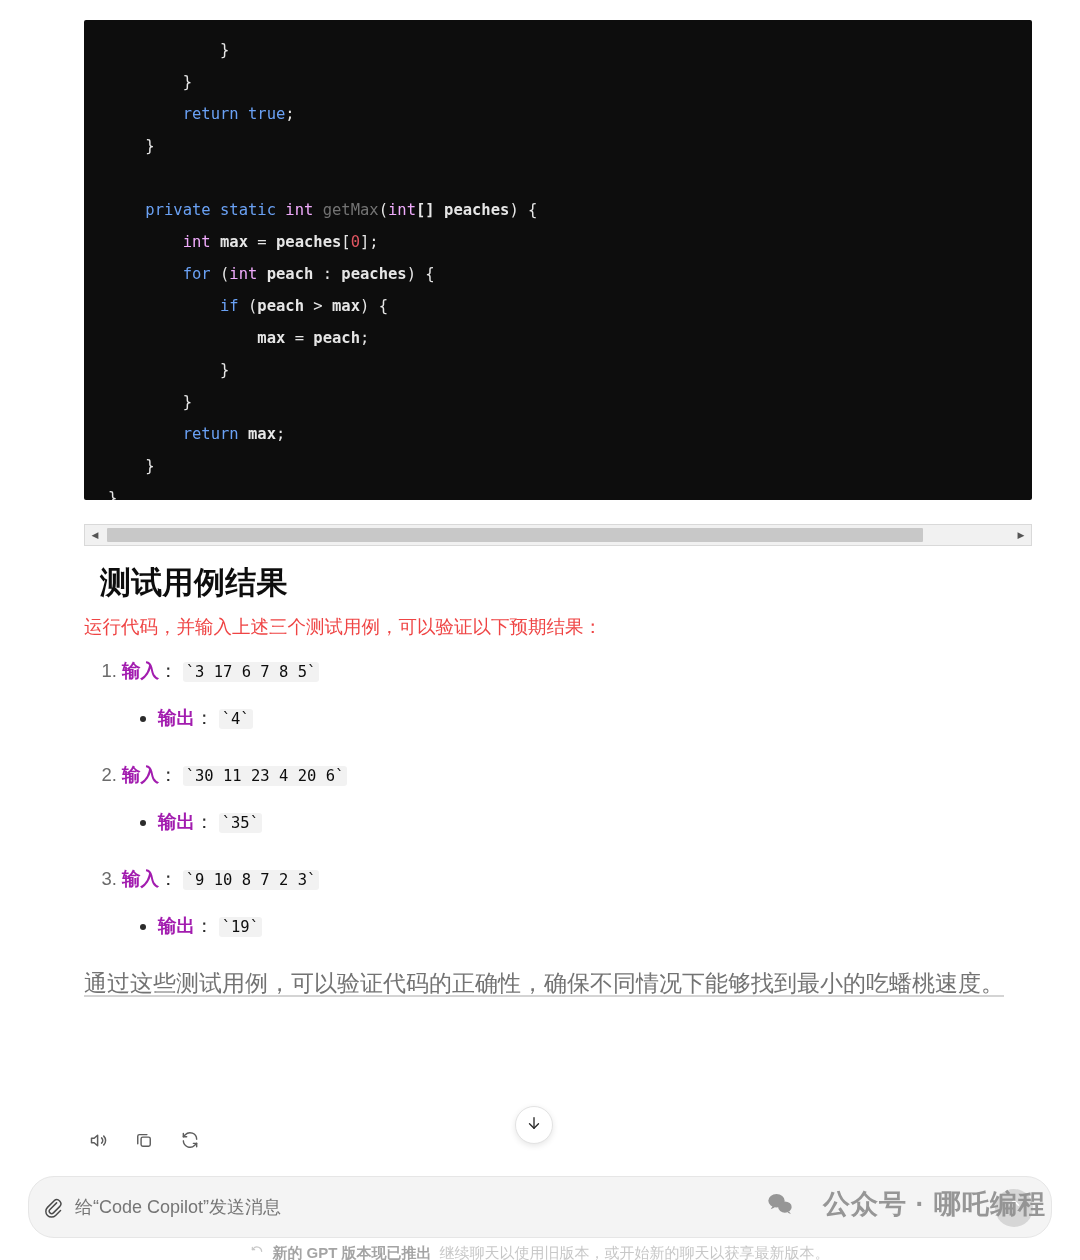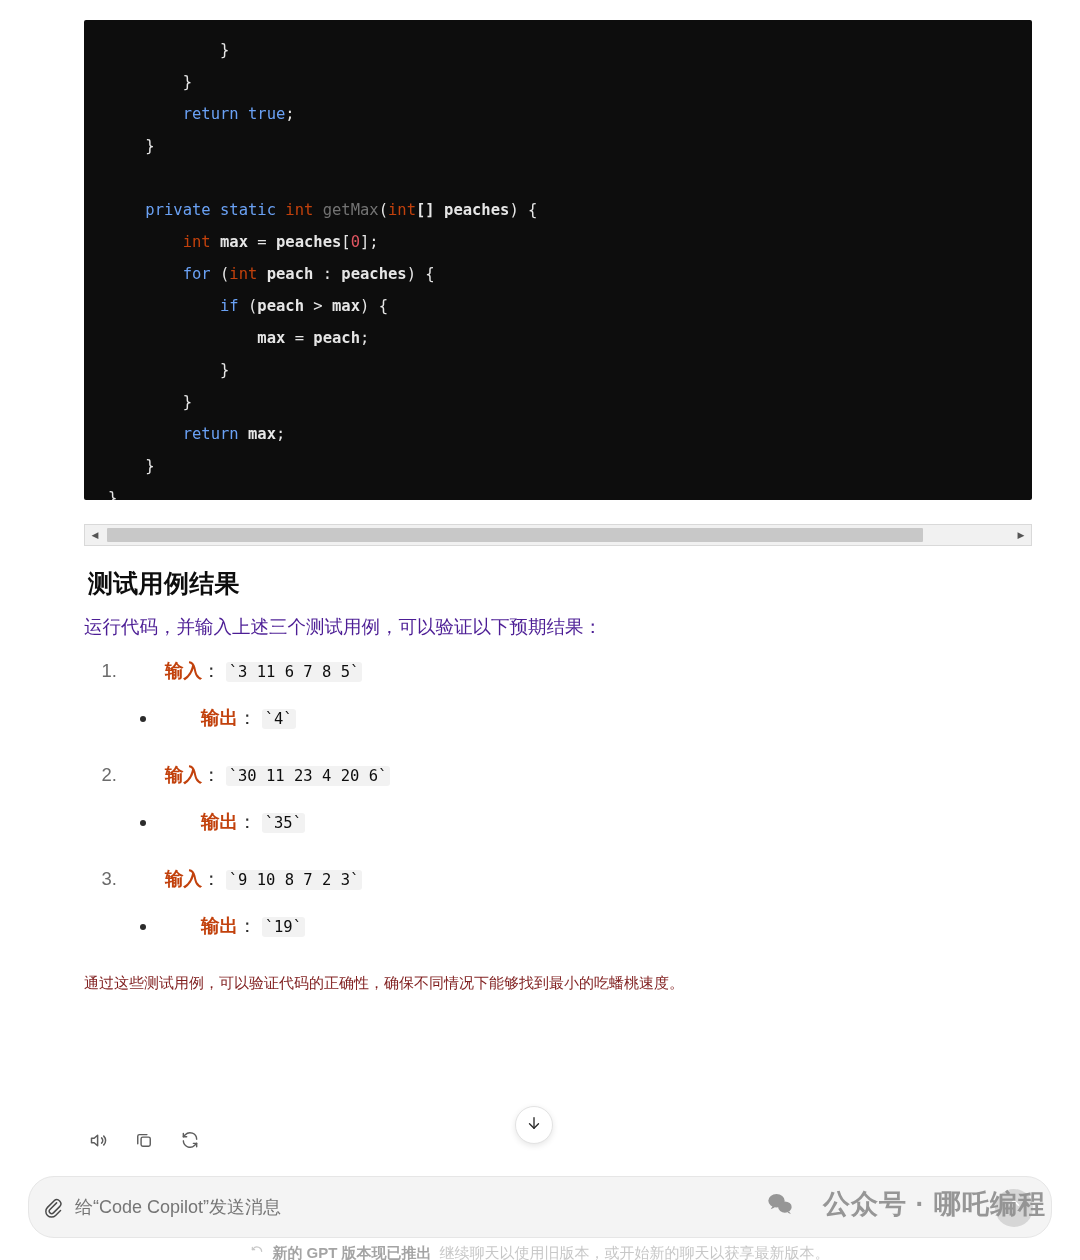--- a/index.html
+++ b/index.html
@@ -34,21 +34,21 @@
     font-size: 15.5px;
     line-height: 32px;
     color: #e6e6e6;
     white-space: pre;
     overflow: hidden;
     height: 480px;
     box-sizing: border-box;
   }
   pre.code .ln { display: block; padding-left: 24px; }
   .kw   { color: #6aa1f4; }
-  .type { color: #c2410c; }
+  .type { color: #f0abfc; }
   .fn   { color: #737373; }
   .num  { color: #e05561; }
   .bold { font-weight: bold; }
 
   
   .hscroll {
     position: absolute;
     left: 84px;
     top: 524px;
     width: 948px;
@@ -79,60 +79,61 @@
 
   
   .content {
     position: absolute;
     left: 84px;
     top: 566px;
     width: 960px;
     color: #0d0d0d;
   }
   h3.section-title {
-    font-size: 25px;
+    font-size: 31px;
     font-weight: bold;
-    margin: 0 0 10px 4px;
+    margin: 0 0 10px 16px;
     line-height: 34px;
     letter-spacing: .3px;
   }
   p.para {
     font-size: 18.5px;
     line-height: 30px;
     margin: 12px 0 14px 0;
-    color: #4c1d95;
+    color: #ef4444;
   }
   ol.tests {
     margin: 14px 0 0 0;
     padding-left: 38px;
     font-size: 18.5px;
     line-height: 30px;
     color: #2b2b2b;
   }
   ol.tests > li { margin-bottom: 6px; }
   ol.tests > li::marker { color: #6b6b6b; }
   ul.out {
     list-style: disc;
     margin: 16px 0 26px 0;
     padding-left: 36px;
   }
-  .lbl { font-weight: bold; color: #c2410c; margin-left: 43px; }
+  .lbl { font-weight: bold; color: #a21caf; }
   code.inline {
     font-family: "DejaVu Sans Mono", "Liberation Mono", monospace;
     font-size: 15.5px;
     background: #f2f2f2;
     border-radius: 3px;
     padding: 1px 3px;
     color: #0d0d0d;
   }
   p.closing {
-    font-size: 15px;
+    font-size: 23px;
     line-height: 30px;
     margin: 8px 0 0 0;
-    color: #7f1d1d;
+    color: #737373;
+    text-decoration: underline;
     text-decoration-color: #d4d4d4;
     text-underline-offset: 4px;
   }
 
   
   .actions {
     position: absolute;
     left: 84px;
     top: 1126px;
     display: flex;
@@ -267,21 +268,21 @@
     <div class="arrow">▶</div>
   </div>
 
   <div class="content">
     <h3 class="section-title">测试用例结果</h3>
     <p class="para">运行代码，并输入上述三个测试用例，可以验证以下预期结果：</p>
 
     <ol class="tests">
       <li>
         <span class="lbl">输入</span><span>：</span>
-        <code class="inline">`<span>3 11 6 7 8 5</span>`</code>
+        <code class="inline">`<span>3 17 6 7 8 5</span>`</code>
         <ul class="out">
           <li>
             <span class="lbl">输出</span><span>：</span>
             <code class="inline">`<span>4</span>`</code>
           </li>
         </ul>
       </li>
       <li>
         <span class="lbl">输入</span><span>：</span>
         <code class="inline">`<span>30 11 23 4 20 6</span>`</code>

